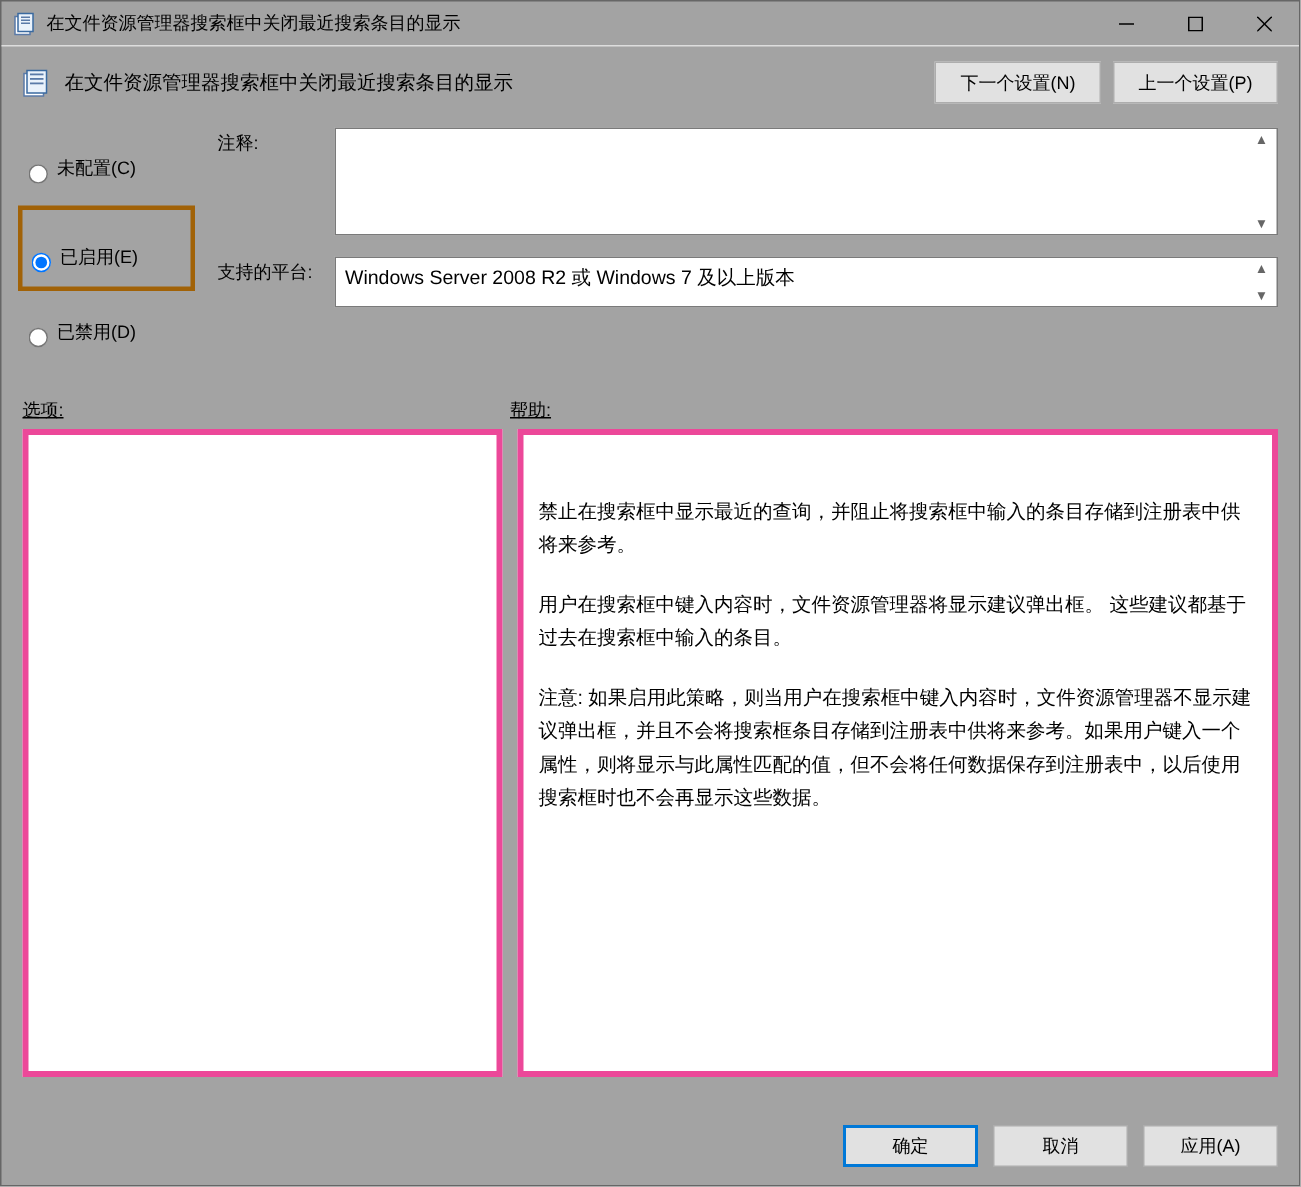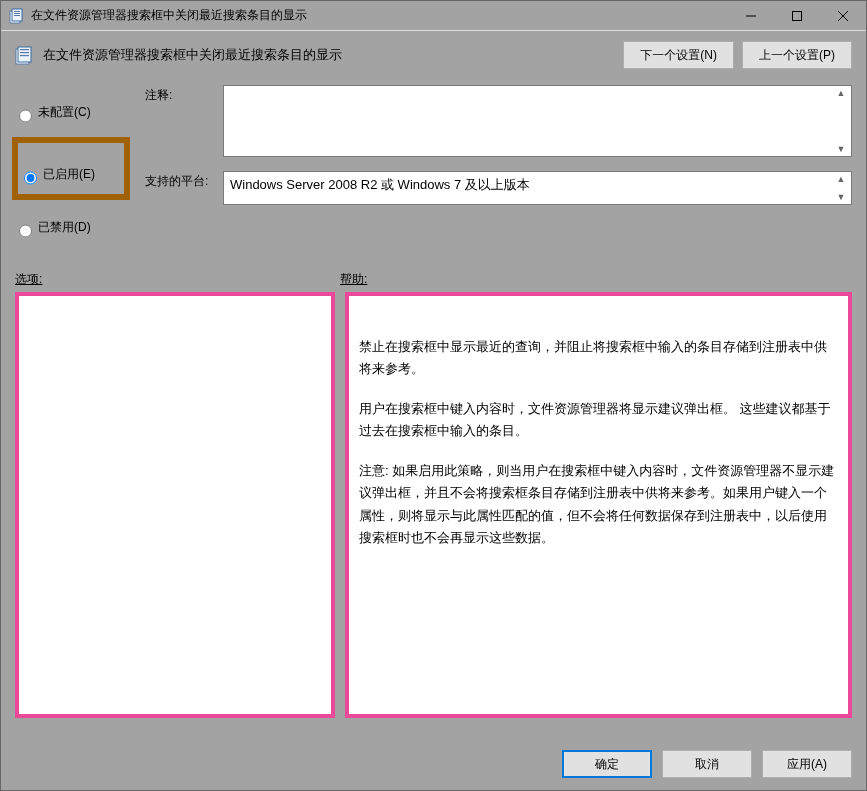--- a/index.html
+++ b/index.html
@@ -12,21 +12,21 @@
 .tb-btn { width: 46px; height: 100%; display: flex; align-items: center; justify-content: center; cursor: pointer; }
 .content { flex: 1; padding: 10px 14px 12px 14px; display: flex; flex-direction: column; }
 .header-row { display: flex; align-items: center; margin-bottom: 16px; }
 .header-icon { width: 20px; height: 20px; margin-right: 8px; }
 .header-title { font-size: 13px; flex: 1; }
 .nav-btn { height: 28px; padding: 0 16px; margin-left: 8px; border: 1px solid #adadad; background: #e1e1e1; cursor: pointer; font-size: 12px; }
 .top-section { display: flex; margin-bottom: 8px; }
 .radio-col { width: 130px; }
 .radio-item { display: flex; height: 24px; margin-bottom: 14px; padding-left: 4px; margin-top: 19px; }
 .radio-item input { margin-right: 6px; }
-.radio-hl { border: 6px solid #a16207; padding: 4px 8px 4px 2px; margin: -5px 0 10px -3px; width: 118px; }
+.radio-hl { border: 3px solid #a16207; padding: 4px 8px 4px 2px; margin: -5px 0 10px -3px; width: 118px; }
 .fields-col { flex: 1; display: flex; flex-direction: column; gap: 14px; }
 .field-row { display: flex; align-items: flex-start; }
 .field-label { width: 78px; padding-top: 2px; font-size: 12px; }
 .field-box { flex: 1; border: 1px solid #7a7a7a; background: #fff; padding: 4px 6px; font-size: 13px; position: relative; }
 .field-box.comment { height: 72px; }
 .field-box.platform { height: 34px; }
 .scroll-hint { position: absolute; right: 2px; top: 2px; bottom: 2px; width: 16px; display: flex; flex-direction: column; justify-content: space-between; color: #666; font-size: 9px; align-items: center; }
 .mid-labels { display: flex; margin: 6px 0 4px 0; }
 .mid-labels .lbl { font-size: 12px; text-decoration: underline; }
 .mid-labels .lbl.opt { width: 325px; }

